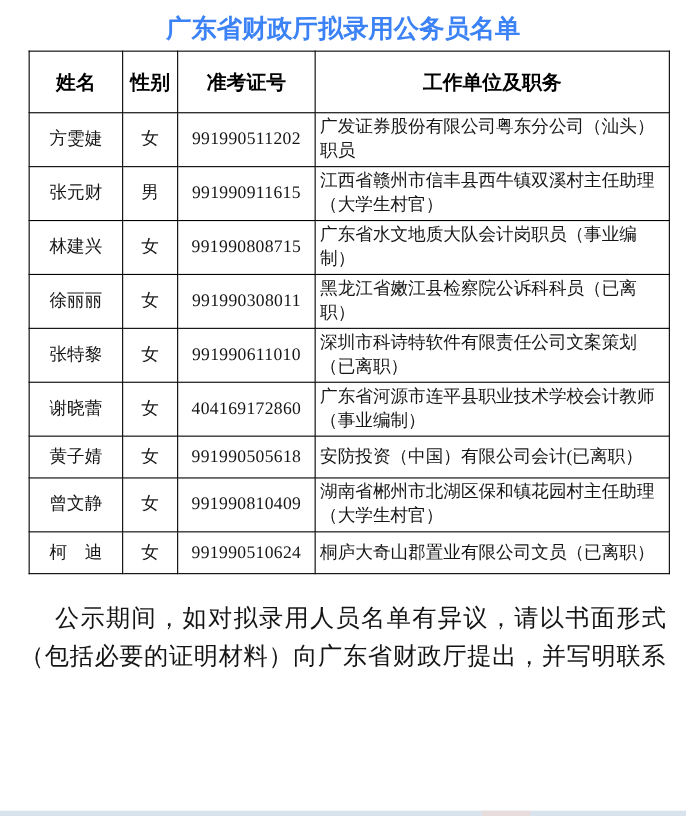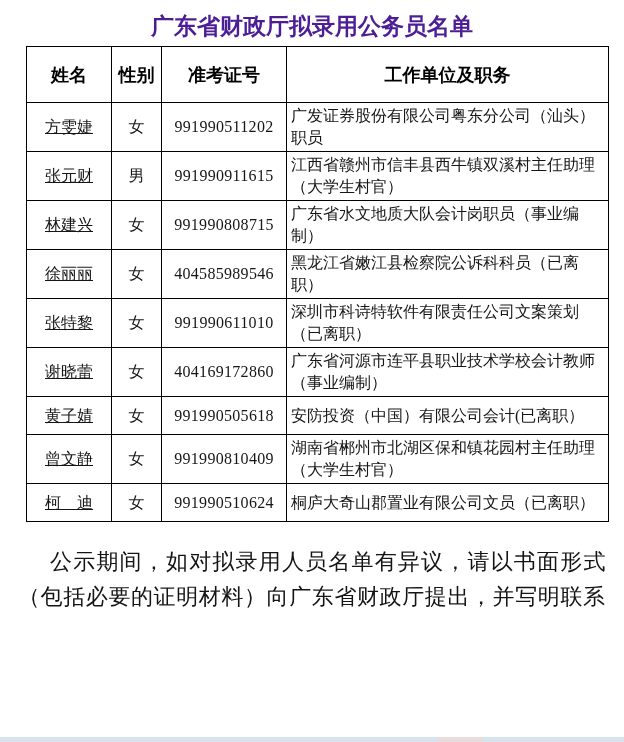--- a/index.html
+++ b/index.html
@@ -22,21 +22,21 @@
     text-justify: inter-character;
     color: #141414;
   }
   .para.indent { text-indent: 32px; }
   .doc-title {
     margin-top: 4px;
     text-align: center;
     font-size: 23px;
     font-weight: bold;
     line-height: 30px;
-    color: #4c1d95;
+    color: #3b82f6;
   }
   table.roster {
     margin: 4px 0 0 8px;
     width: 582px;
     border-collapse: collapse;
     table-layout: fixed;
   }
   table.roster th, table.roster td {
     border: 1.5px solid #000000;
     vertical-align: middle;
@@ -48,21 +48,21 @@
     text-align: center;
     color: #000000;
   }
   table.roster td {
     height: 38px;
     font-size: 16px;
     line-height: 22px;
     padding: 2px 4px;
     color: #161616;
   }
-  td.c-name   { text-align: center; text-decoration: underline; }
+  td.c-name   { text-align: center; }
   td.c-gender { text-align: center; }
   td.c-ticket { text-align: center; font-size: 17px; letter-spacing: 0.3px; }
   td.c-unit   { text-align: left; padding-left: 8px; padding-right: 6px; }
   col.w-name   { width: 85px; }
   col.w-gender { width: 50px; }
   col.w-ticket { width: 125px; }
   col.w-unit   { width: 322px; }
   .bottom-para {
     margin-top: 22px;
   }
@@ -115,21 +115,21 @@
         </tr>
         <tr>
           <td class="c-name">林建兴</td>
           <td class="c-gender">女</td>
           <td class="c-ticket">991990808715</td>
           <td class="c-unit">广东省水文地质大队会计岗职员（事业编制）</td>
         </tr>
         <tr>
           <td class="c-name">徐丽丽</td>
           <td class="c-gender">女</td>
-          <td class="c-ticket">404585989546</td>
+          <td class="c-ticket">991990308011</td>
           <td class="c-unit">黑龙江省嫩江县检察院公诉科科员（已离职）</td>
         </tr>
         <tr>
           <td class="c-name">张特黎</td>
           <td class="c-gender">女</td>
           <td class="c-ticket">991990611010</td>
           <td class="c-unit">深圳市科诗特软件有限责任公司文案策划（已离职）</td>
         </tr>
         <tr>
           <td class="c-name">谢晓蕾</td>

